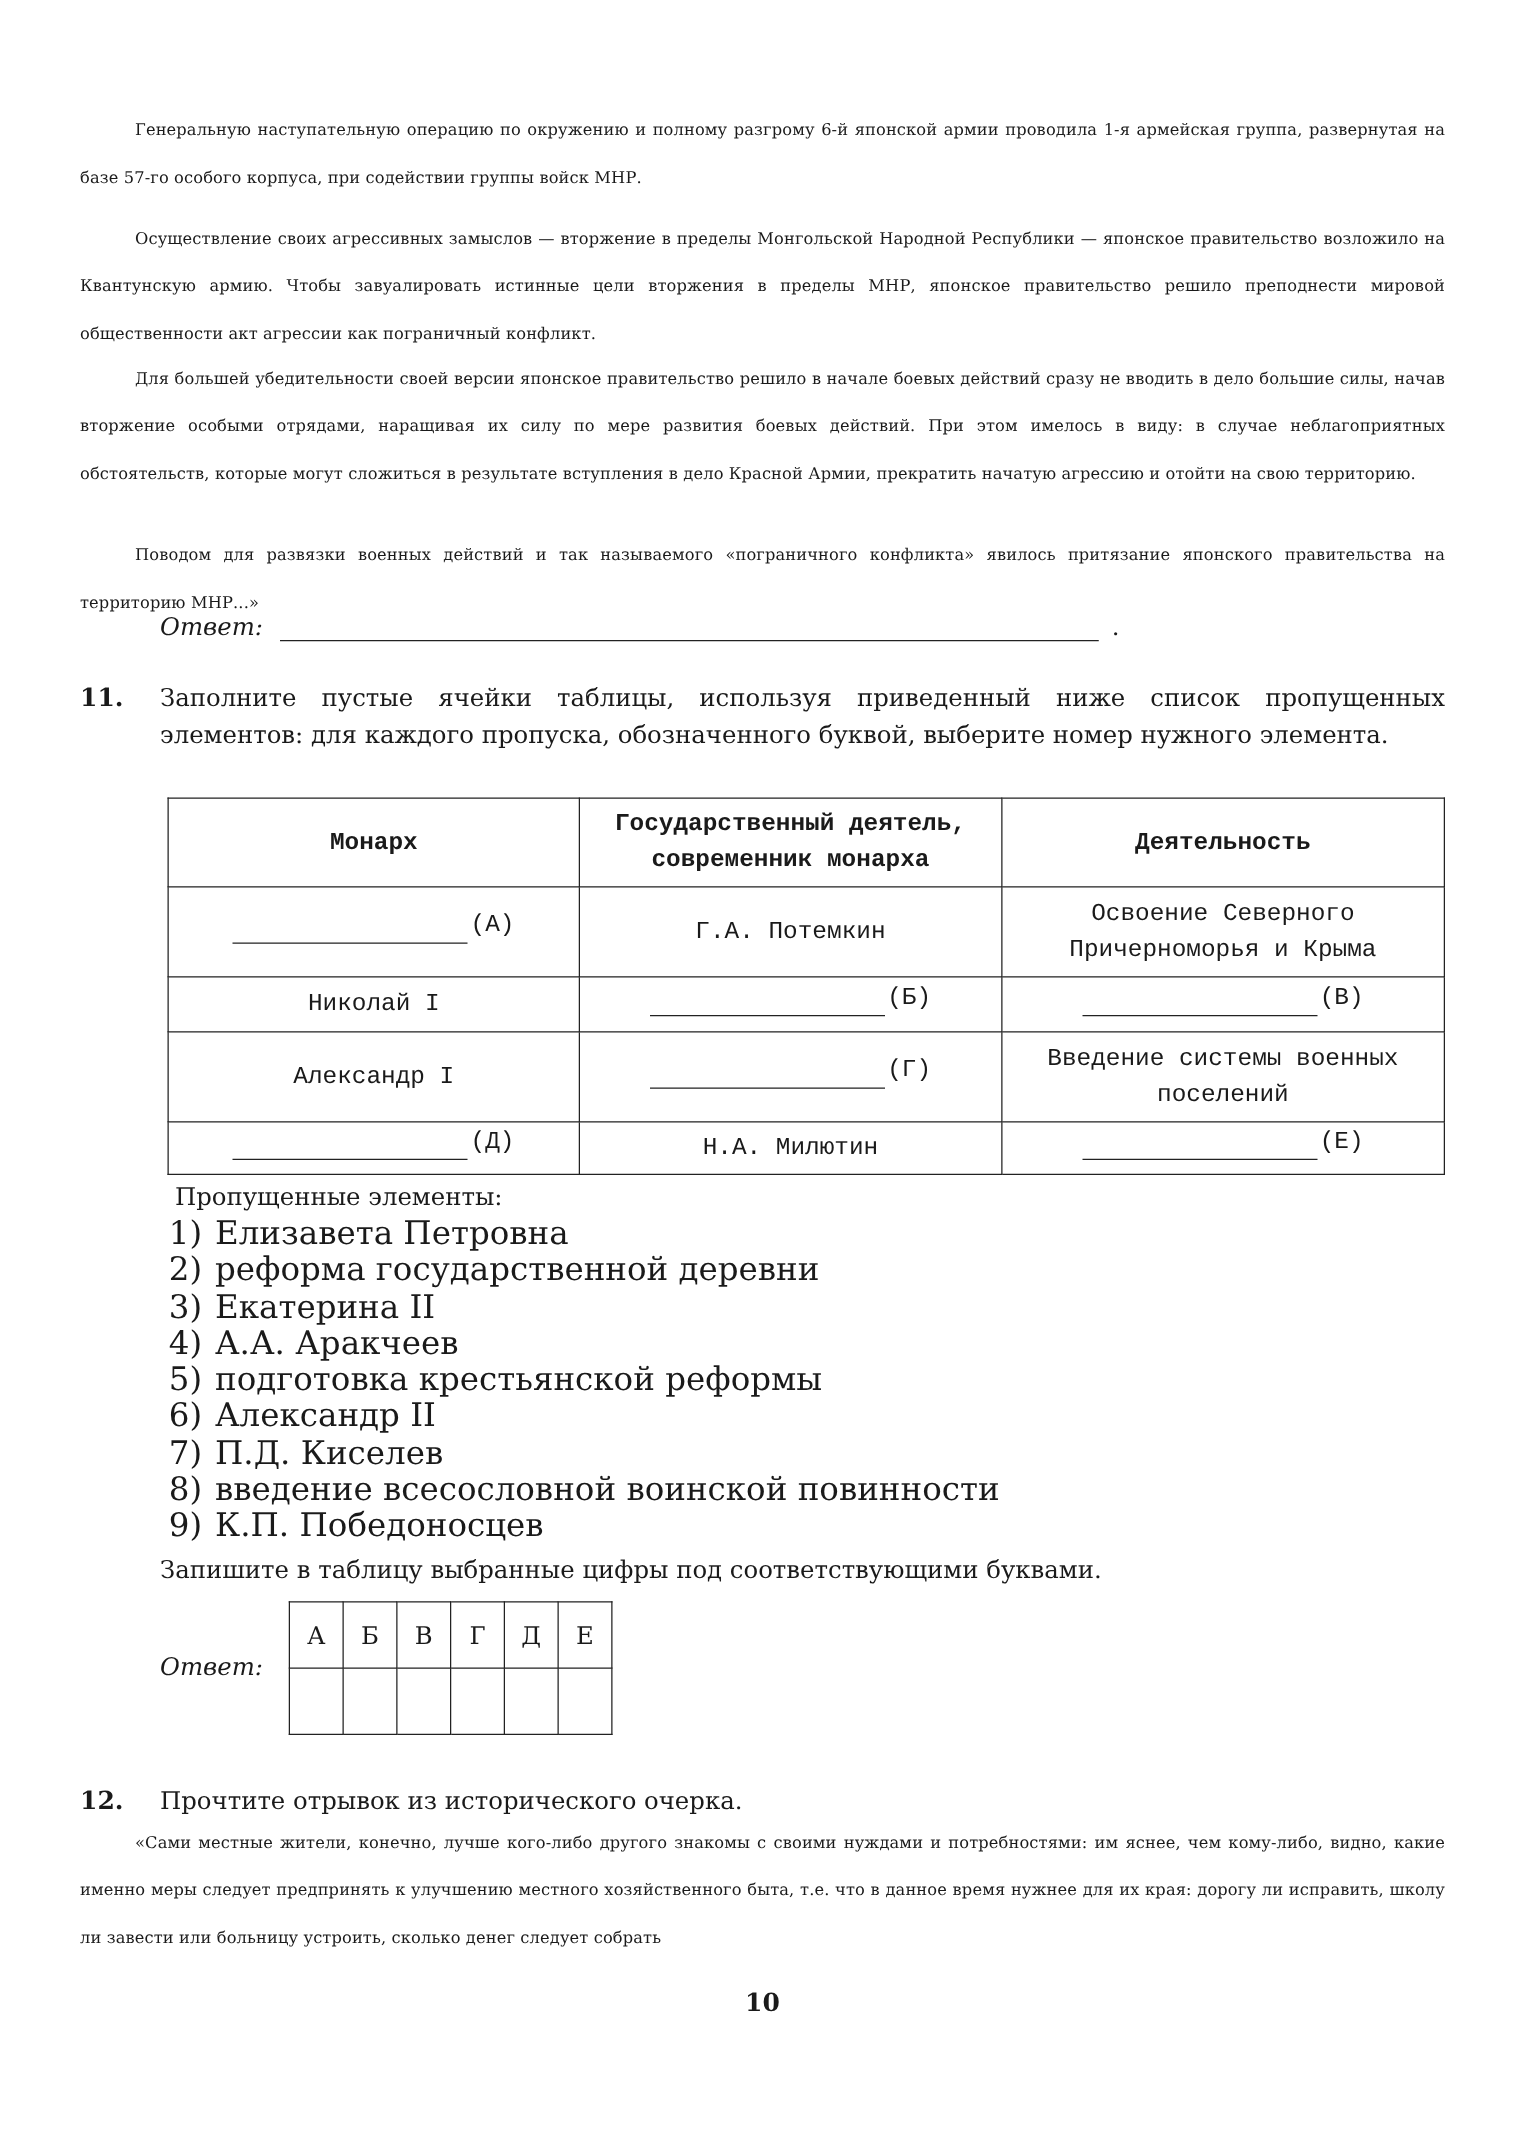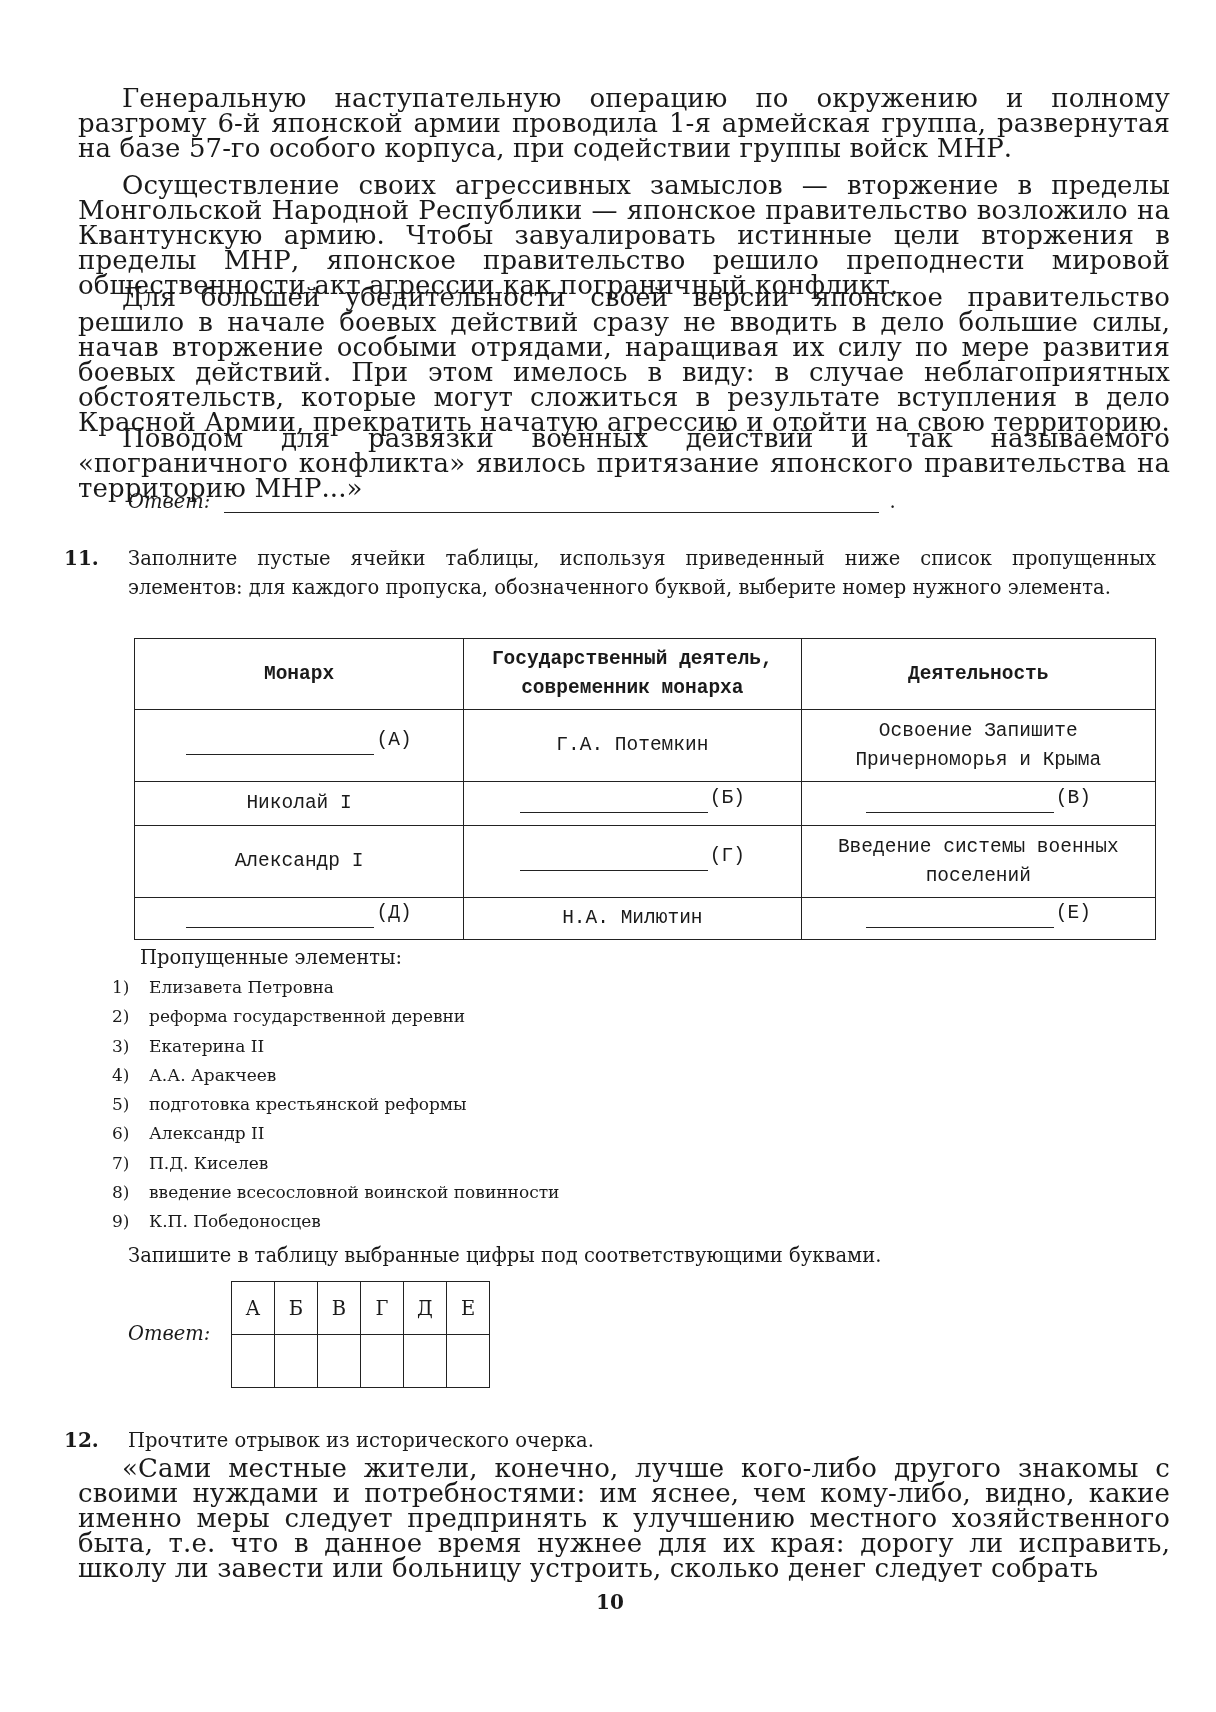--- a/index.html
+++ b/index.html
@@ -4,23 +4,22 @@
 <style>
   html, body { margin: 0; padding: 0; background: #ffffff; }
   body {
     width: 1216px; height: 1712px; position: relative; overflow: hidden;
     font-family: "DejaVu Serif", "Liberation Serif", serif;
     color: #1a1a1a;
   }
   .page { position: absolute; left: 0; top: 0; width: 1216px; height: 1712px; }
   .para {
     position: absolute; left: 64px; width: 1092px;
-    font-size: 26px; line-height: 25px; text-align: justify;
+    font-size: 13px; line-height: 38px; text-align: justify;
     letter-spacing: 0.1px;
-    margin-left: 14px;
   }
   .para .indent { display: inline-block; width: 44px; }
   .answer-line {
     position: absolute; left: 128px; top: 490px; font-size: 19.5px;
     display: flex; align-items: flex-end;
   }
   .answer-line .lbl { font-style: italic; }
   .answer-line .blank {
     display: inline-block; width: 655px; border-bottom: 1.5px solid #222;
     margin-left: 14px; height: 22px;
@@ -37,21 +36,21 @@
   }
   table.main td, table.main th {
     border: 1.5px solid #222; text-align: center; vertical-align: middle;
     line-height: 29px; padding: 0 8px;
   }
   table.main th { font-weight: bold; height: 70px; }
   .col1 { width: 318px; } .col2 { width: 327px; margin-top: 36px; } .col3 { width: 345px; }
   .blank-cell { display: inline-flex; align-items: flex-end; }
   .blank-cell .uline { display: inline-block; width: 188px; border-bottom: 1.5px solid #222; height: 20px; margin-right: 2px; }
   .list-head { position: absolute; left: 140px; top: 946px; font-size: 19.5px; }
-  .list { position: absolute; left: 112px; top: 973px; font-size: 17px; margin: 0; padding: 0; list-style: none; }
+  .list { position: absolute; left: 135px; top: 973px; font-size: 26px; margin: 0; padding: 0; list-style: none; }
   .list li { height: 29.3px; line-height: 29px; }
   .list .n { display: inline-block; width: 37px; }
   .write-note { position: absolute; left: 128px; top: 1244px; font-size: 19.5px; }
   .ans-label { position: absolute; left: 128px; top: 1322px; font-size: 19.5px; font-style: italic; }
   table.ans {
     position: absolute; left: 231px; top: 1281px; border-collapse: collapse;
     font-size: 19.5px;
   }
   table.ans td { border: 1.5px solid #222; width: 40px; text-align: center; }
   table.ans tr.h td { height: 50px; }
@@ -83,21 +82,21 @@
       <th class="col1">Монарх</th>
       <th class="col2">Государственный деятель, современник монарха</th>
       <th class="col3">Деятельность</th>
     </tr>
     <tr style="height:72px">
       <td><span class="blank-cell">
               <span class="uline"></span>
               <span>(А)</span>
             </span></td>
       <td>Г.А. Потемкин</td>
-      <td>Освоение Запишите Причерноморья и Крыма</td>
+      <td>Освоение Северного Причерноморья и Крыма</td>
     </tr>
     <tr style="height:44px">
       <td>Николай I</td>
       <td><span class="blank-cell">
               <span class="uline"></span>
               <span>(Б)</span>
             </span></td>
       <td><span class="blank-cell">
               <span class="uline"></span>
               <span>(В)</span>

